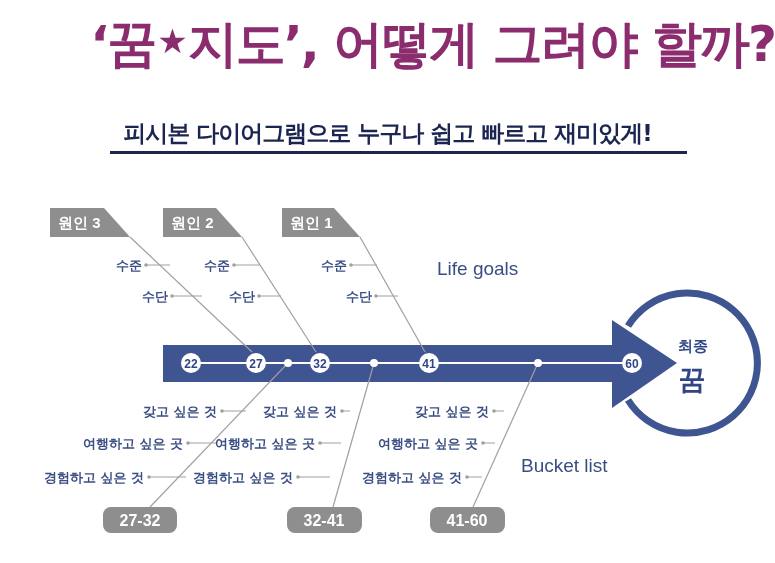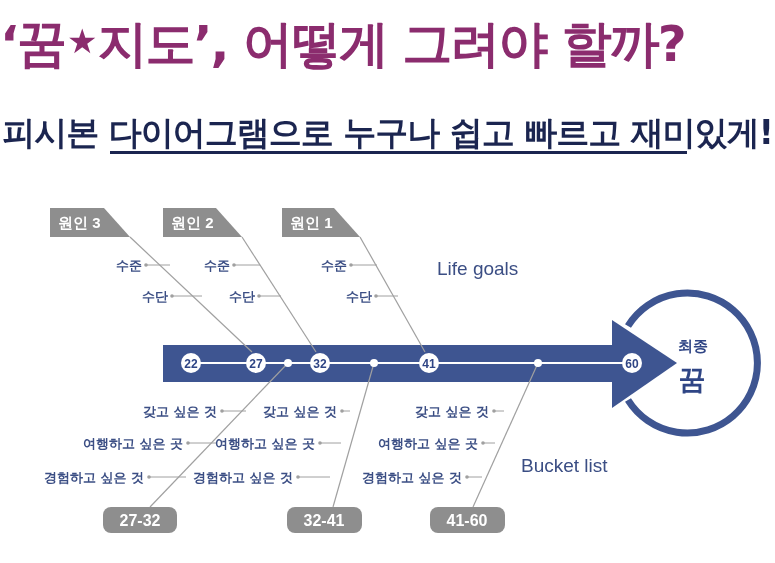--- a/index.html
+++ b/index.html
@@ -1,23 +1,23 @@
 <!DOCTYPE html>
 <html><head>
 <meta charset="utf-8">
 <style>
   html, body { margin:0; padding:0; background:#ffffff; }
   body { width:775px; height:563px; position:relative; overflow:hidden;
          font-family:"DejaVu Sans","Liberation Sans",sans-serif; }
-  .title { position:absolute; left:0; top:6px; width:775px; text-align:left;
+  .title { position:absolute; left:0; top:6px; width:775px; text-align:right;
            font-size:50px; font-weight:bold; color:#8B2C6E; letter-spacing:-2px;
            line-height:70px; }
   .title .star { font-size:34px; vertical-align:8px; margin:0 2px; }
   .subtitle { position:absolute; left:0; top:116px; width:775px; text-align:center;
-              font-size:33px; font-weight:bold; color:#1B2550; letter-spacing:-1px;
+              font-size:23px; font-weight:bold; color:#1B2550; letter-spacing:-1px;
               line-height:34px; }
   .underline { position:absolute; left:110px; top:151px; width:577px; height:3px; background:#1B2550; }
   svg.diagram { position:absolute; left:0; top:0; }
   .lbl { font-family:"DejaVu Sans","Liberation Sans",sans-serif; font-weight:bold;
          fill:#3B4E84; font-size:13px; }
   .tab-lbl { font-family:"Liberation Sans",sans-serif; fill:#ffffff; font-size:15px; font-weight:bold; }
   .node-lbl { font-family:"Liberation Sans",sans-serif; fill:#2F4585; font-size:12px; font-weight:bold; }
   .pill-lbl { font-family:"Liberation Sans",sans-serif; fill:#ffffff; font-size:16px; font-weight:bold; }
   .eng { font-family:"Liberation Sans",sans-serif; fill:#3B4E84; font-size:19px; }
   .goal-top { font-family:"DejaVu Sans",sans-serif; fill:#2F4585; font-size:15px; font-weight:bold; }

